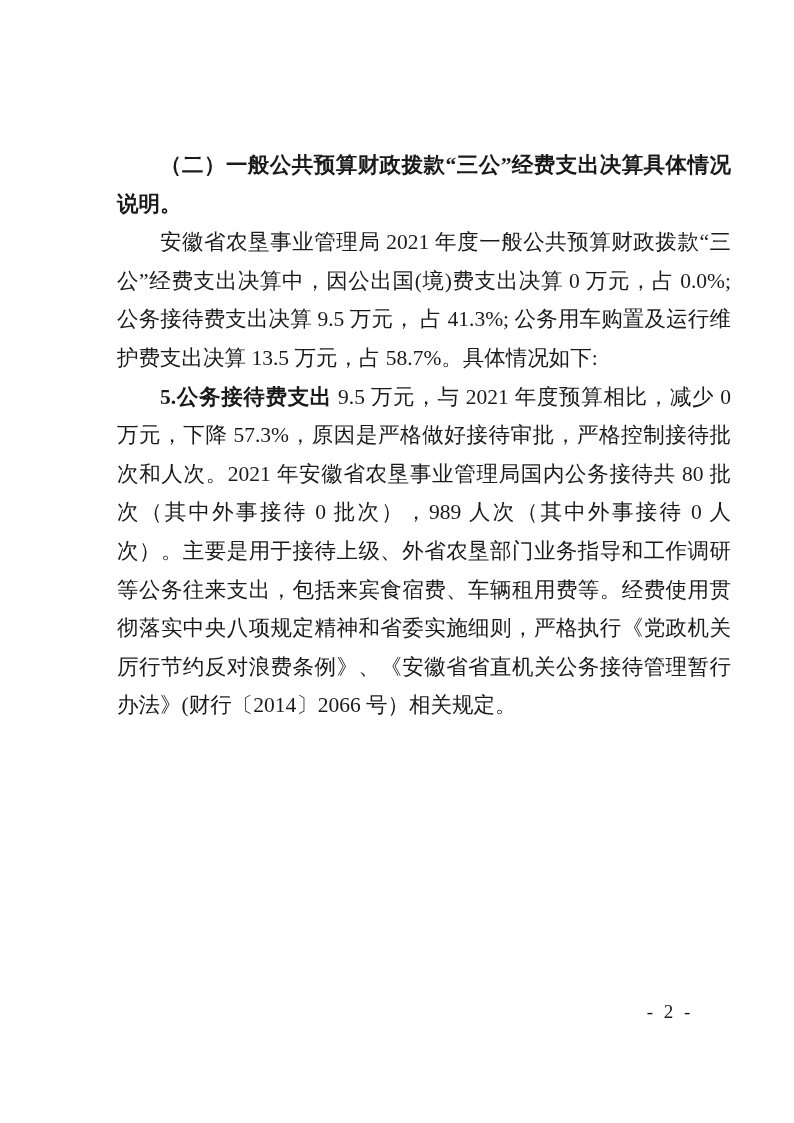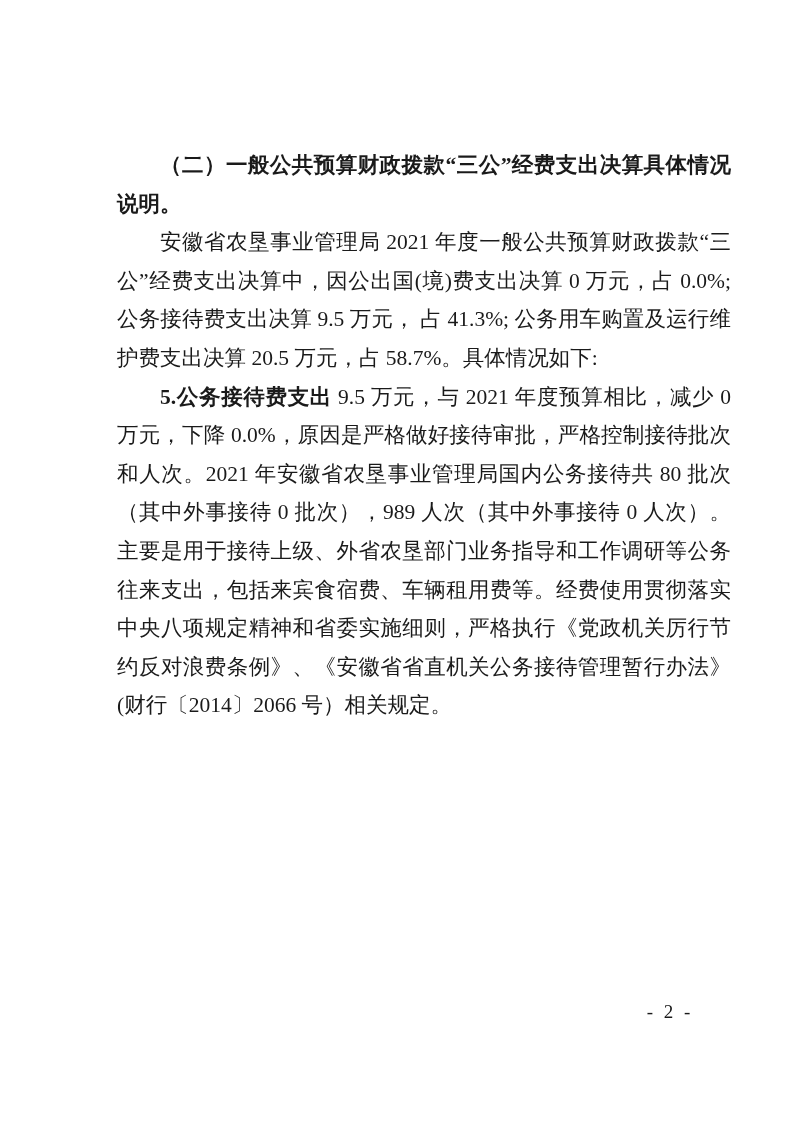--- a/index.html
+++ b/index.html
@@ -56,22 +56,22 @@
   }
 </style>
 </head>
 <body>
 
 <div class="page">
   <div class="content">
 
     <p class="para heading"><span>（二）一般公共预算财政拨款“三公”经费支出决算具体情况说明。</span></p>
 
-    <p class="para"><span class="lead"></span><span>安徽省农垦事业管理局 2021 年度一般公共预算财政拨款“三公”经费支出决算中，因公出国(境)费支出决算 0 万元，占 0.0%; 公务接待费支出决算 9.5 万元， 占 41.3%; 公务用车购置及运行维护费支出决算 20.5 万元，占 58.7%。具体情况如下:</span></p>
+    <p class="para"><span class="lead"></span><span>安徽省农垦事业管理局 2021 年度一般公共预算财政拨款“三公”经费支出决算中，因公出国(境)费支出决算 0 万元，占 0.0%; 公务接待费支出决算 9.5 万元， 占 41.3%; 公务用车购置及运行维护费支出决算 13.5 万元，占 58.7%。具体情况如下:</span></p>
 
 
-    <p class="para"><span class="lead">5.公务接待费支出</span><span> 9.5 万元，与 2021 年度预算相比，减少 0 万元，下降 0.0%，原因是严格做好接待审批，严格控制接待批次和人次。2021 年安徽省农垦事业管理局国内公务接待共 80 批次（其中外事接待 0 批次），989 人次（其中外事接待 0 人次）。主要是用于接待上级、外省农垦部门业务指导和工作调研等公务往来支出，包括来宾食宿费、车辆租用费等。经费使用贯彻落实中央八项规定精神和省委实施细则，严格执行《党政机关厉行节约反对浪费条例》、《安徽省省直机关公务接待管理暂行办法》(财行〔2014〕2066 号）相关规定。</span></p>
+    <p class="para"><span class="lead">5.公务接待费支出</span><span> 9.5 万元，与 2021 年度预算相比，减少 0 万元，下降 57.3%，原因是严格做好接待审批，严格控制接待批次和人次。2021 年安徽省农垦事业管理局国内公务接待共 80 批次（其中外事接待 0 批次），989 人次（其中外事接待 0 人次）。主要是用于接待上级、外省农垦部门业务指导和工作调研等公务往来支出，包括来宾食宿费、车辆租用费等。经费使用贯彻落实中央八项规定精神和省委实施细则，严格执行《党政机关厉行节约反对浪费条例》、《安徽省省直机关公务接待管理暂行办法》(财行〔2014〕2066 号）相关规定。</span></p>
 
 
   </div>
 
   <div class="page-number">- 2 -</div>
 </div>
 
 </body></html>

